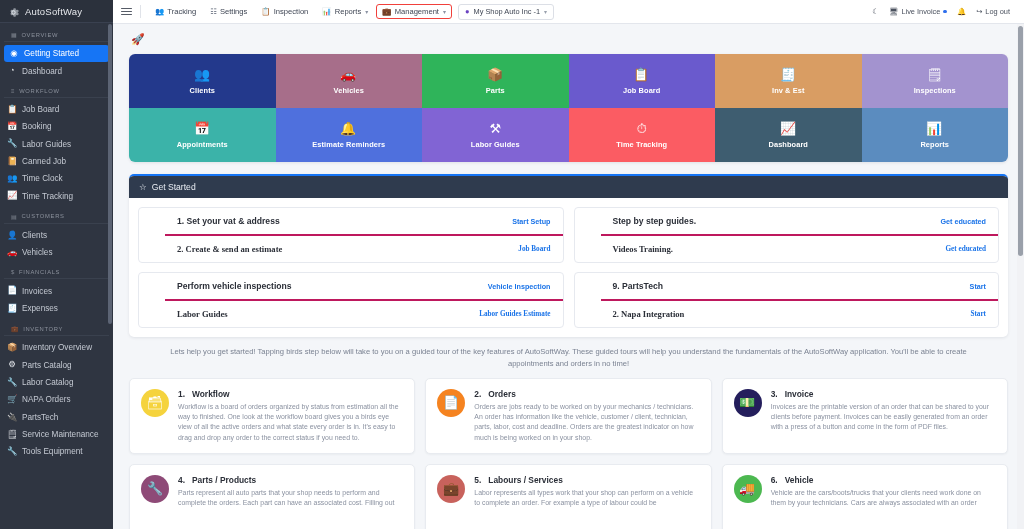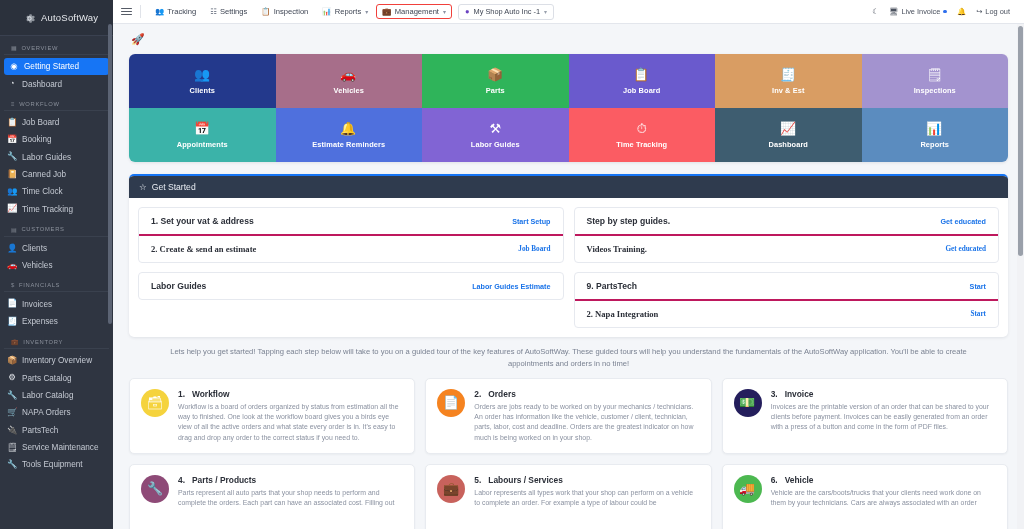--- a/index.html
+++ b/index.html
@@ -14,23 +14,23 @@
   
   #sidebar {
     width: 113px; height: 529px;
     background: #2f3541;
     color: #c2c7d0;
     flex: 0 0 113px;
     overflow: hidden;
     position: relative;
   }
   .brand {
-    height: 36px;
+    height: 23px;
     display: flex; align-items: center; gap: 5px;
-    padding: 0 23px;
+    padding: 0 7px;
     background: #2b313c;
     border-bottom: 1px solid #3a4150;
   }
   .brand-logo { width: 13px; height: 13px; flex: 0 0 13px; }
   .brand-name {
     font-size: 9.5px; color: #e6e8ec; letter-spacing: .2px; white-space: nowrap;
   }
   .nav-section {
     font-size: 5.8px; text-transform: uppercase; letter-spacing: .7px;
     color: #8b919c; padding: 8px 7px 3px 7px;
@@ -117,21 +117,21 @@
     margin-top: 12px; background:#fff; border-radius:5px;
     box-shadow: 0 1px 3px rgba(40,50,70,.10); overflow:hidden;
     border-top: 2px solid #1675f5;
   }
   .gs-head {
     background:#2f3b4e; color:#e9edf3; font-size:8.6px;
     padding:6px 10px; display:flex; align-items:center; gap:5px;
   }
   .gs-body { display:flex; gap:10px; padding:9px; }
   .gs-col { flex:1 1 50%; display:flex; flex-direction:column; gap:9px; min-width:0;}
-  .gs-card { border:1px solid #e6e9ef; border-radius:4px; background:#fff;}
+  .gs-card { border:1px solid #e6e9ef; border-radius:4px; background:#fff;padding-left:26px;}
   .gs-row {
     display:flex; align-items:center; justify-content:space-between;
     padding:8px 12px; font-size:8.6px; font-weight:bold; color:#2b2f38;
   }
   .gs-row + .gs-row { border-top:2px solid #be185d;font-family:Liberation Serif, serif; }
   .gs-link { font-size:7.2px; color:#1a73e8; font-weight:bold; cursor:pointer;}
 
   
   .tour-text {
     text-align:center; font-size:7.6px; color:#7a8292; line-height:1.55;
@@ -414,20 +414,24 @@
                   <span>1. Set your vat &amp; address</span>
                   <span class="gs-link">Start Setup</span>
                 </div>
                 <div class="gs-row">
                   <span>2. Create &amp; send an estimate</span>
                   <span class="gs-link">Job Board</span>
                 </div>
               </div>
               <div class="gs-card">
                 <div class="gs-row">
+                  <span>Perform vehicle inspections</span>
+                  <span class="gs-link">Vehicle Inspection</span>
+                </div>
+                <div class="gs-row">
                   <span>Labor Guides</span>
                   <span class="gs-link">Labor Guides Estimate</span>
                 </div>
               </div>
             </div>
           <div class="gs-col" id="gs-right">
               <div class="gs-card">
                 <div class="gs-row">
                   <span>Step by step guides.</span>
                   <span class="gs-link">Get educated</span>
@@ -444,21 +448,21 @@
                 </div>
                 <div class="gs-row">
                   <span>2. Napa Integration</span>
                   <span class="gs-link">Start</span>
                 </div>
               </div>
             </div>
         </div>
       </section>
 
-      <p class="tour-text">Lets help you get started! Tapping each step below will take to you on a guided tour of the key features of AutoSoftWay. These guided tours will help you understand the fundamentals of the AutoSoftWay application. You'll be able to create appointments and orders in no time!</p>
+      <p class="tour-text">Lets help you get started! Tapping birds step below will take to you on a guided tour of the key features of AutoSoftWay. These guided tours will help you understand the fundamentals of the AutoSoftWay application. You'll be able to create appointments and orders in no time!</p>
 
       <section class="feat-grid" id="features">
           <div class="feat-card">
             <div class="feat-ico" style="background:#f5d33d">🗃</div>
             <div class="feat-body">
               <div class="feat-title">
                 <span>1.</span>
                 <span>Workflow</span>
               </div>
               <div class="feat-desc">Workflow is a board of orders organized by status from estimation all the way to finished. One look at the workflow board gives you a birds eye view of all the active orders and what state every order is in. It's easy to drag and drop any order to the correct status if you need to.</div>

